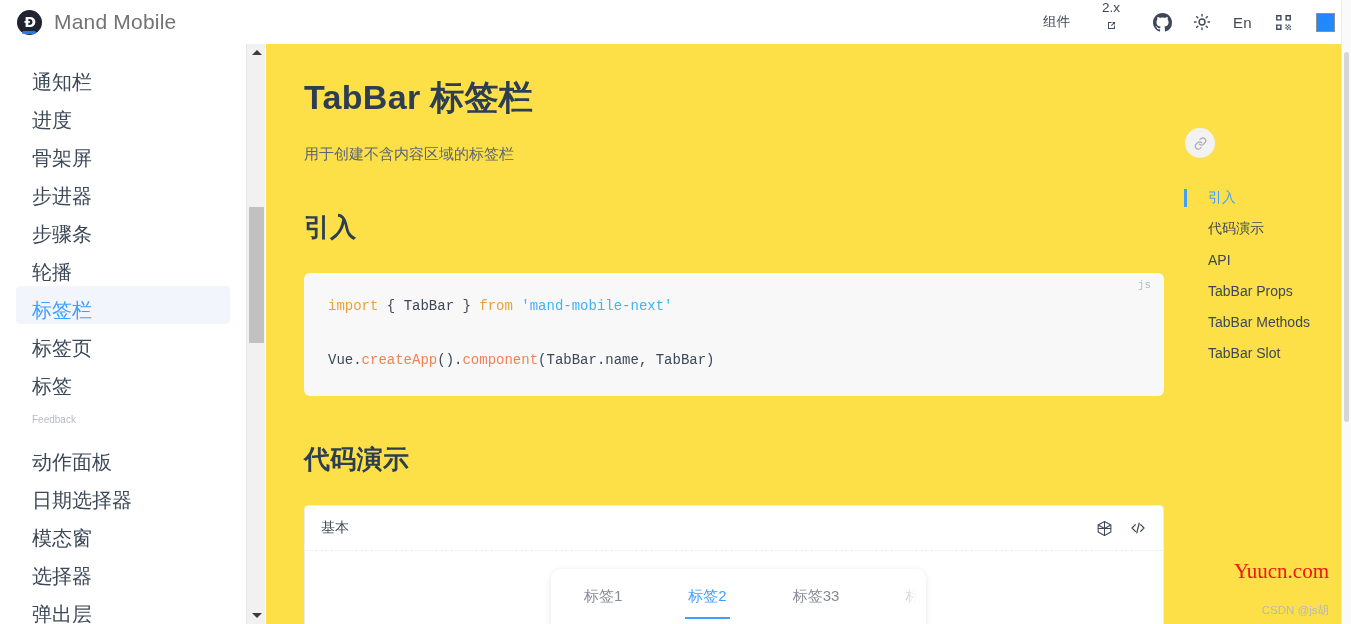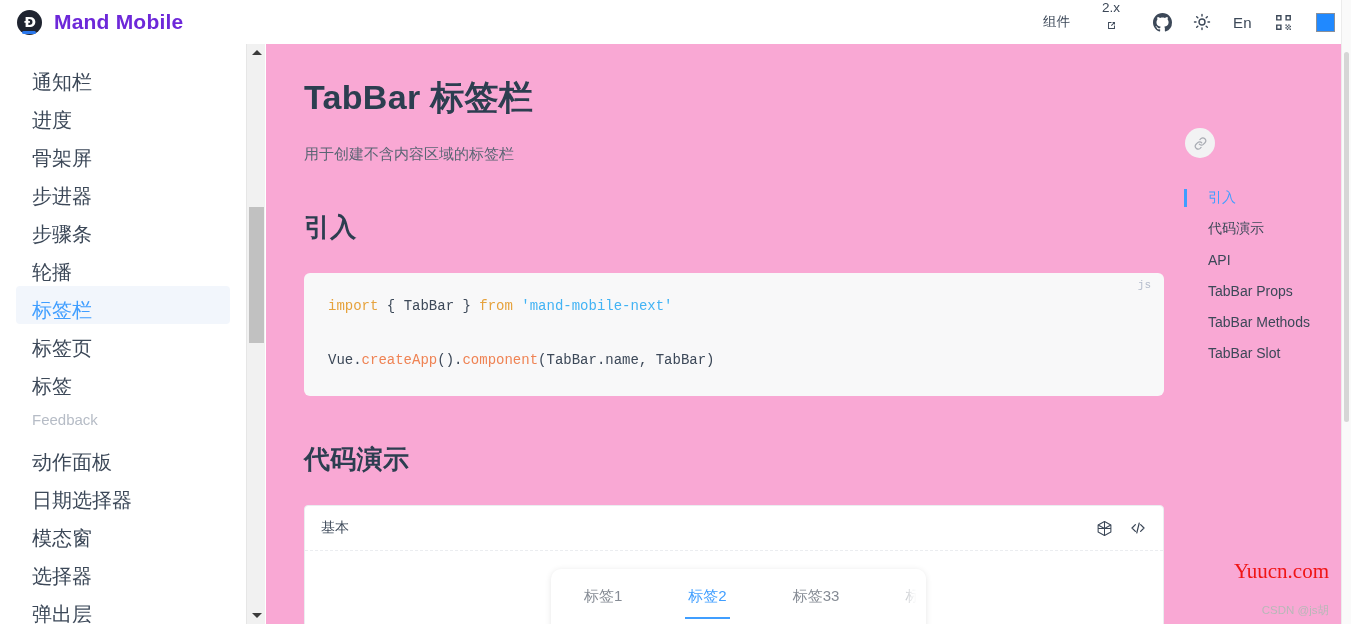--- a/index.html
+++ b/index.html
@@ -30,21 +30,21 @@
   .logo-mark .inner {
     color:#fff; font-size: 14px; font-weight: 700; line-height: 1;
     font-family: "DejaVu Sans", sans-serif;
     letter-spacing: -1px;
   }
   .logo-mark .accent {
     position:absolute; bottom: 1px; left: 5px; width: 14px; height: 3px;
     background:#2b7cf6; border-radius: 2px; opacity:.95;
   }
   .brand-title {
-    font-size: 21px; color: #6d28d9; font-weight: 700; letter-spacing: .2px;
+    font-size: 21px; color: #737373; font-weight: 400; letter-spacing: .2px;
   }
   .nav { margin-left: auto; display: flex; align-items: center; padding-right: 16px; gap: 10px; }
   .nav-item {
     font-size: 13.5px; color: #3c4858;
     padding: 0 11px; height: 44px; display: flex; align-items: center; cursor: pointer;
     gap: 4px; white-space: nowrap;
   }
   .nav-item.ver { gap: 5px; flex-direction: column; }
   .ext-ico { display:inline-flex; }
   .icon-btn {
@@ -67,21 +67,21 @@
   .side-item {
     height: 38px; display: flex; align-items: flex-end;
     margin: 0 16px 0 16px; padding-left: 16px;
     font-size: 20px; color: #3c4858; border-radius: 4px;
     cursor: pointer; white-space: nowrap;
   }
   .side-item.active { background: #f2f6fc; color: #409eff; }
   .side-group {
     height: 38px; display:flex; align-items:center;
     margin: 0 16px; padding-left: 16px;
-    font-size: 15px; color: #b6bcc6; white-space: nowrap;
+    font-size: 10px; color: #b6bcc6; white-space: nowrap;
   }
 
   
   .lscroll {
     position: absolute; top: 44px; left: 246px; width: 19px; height: 580px;
     background: #f1f1f1; border-left: 1px solid #e6e6e6; z-index: 21;
   }
   .lscroll .arrow {
     position: absolute; left: 0; width: 19px; height: 17px;
     display: flex; align-items: center; justify-content: center; cursor: pointer;
@@ -92,21 +92,21 @@
   .tri.up { border-bottom: 5px solid #3c3c3c; }
   .tri.down { border-top: 5px solid #3c3c3c; }
   .lscroll .thumb {
     position: absolute; left: 2px; top: 163px; width: 15px; height: 136px;
     background: #c1c1c1; cursor: pointer;
   }
 
   
   .main {
     position: absolute; top: 44px; left: 266px; right: 0; height: 580px;
-    overflow: hidden; background: #f9a8d4;
+    overflow: hidden; background: #fde047;
   }
   .doc { padding: 16px 0 0 38px; width: 900px; }
   h1.title {
     font-size: 34px; line-height: 1.25; margin: 16px 0 0 0;
     color: #2c3e50; font-weight: 700; letter-spacing: .3px;
   }
   p.subtitle { font-size: 15px; color: #5a6574; margin: 26px 0 0 0; }
   h2.sect {
     font-size: 26px; color: #2c3e50; font-weight: 700; margin: 46px 0 0 0; letter-spacing:.3px;
   }

